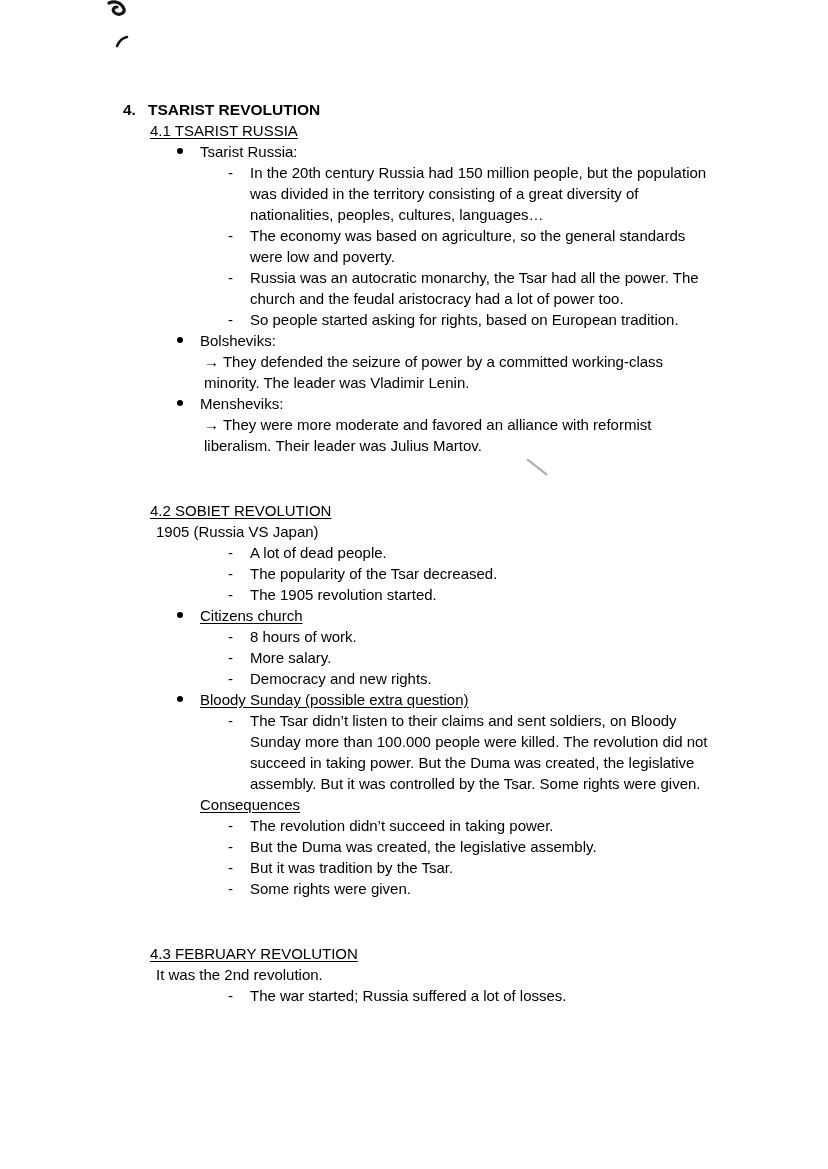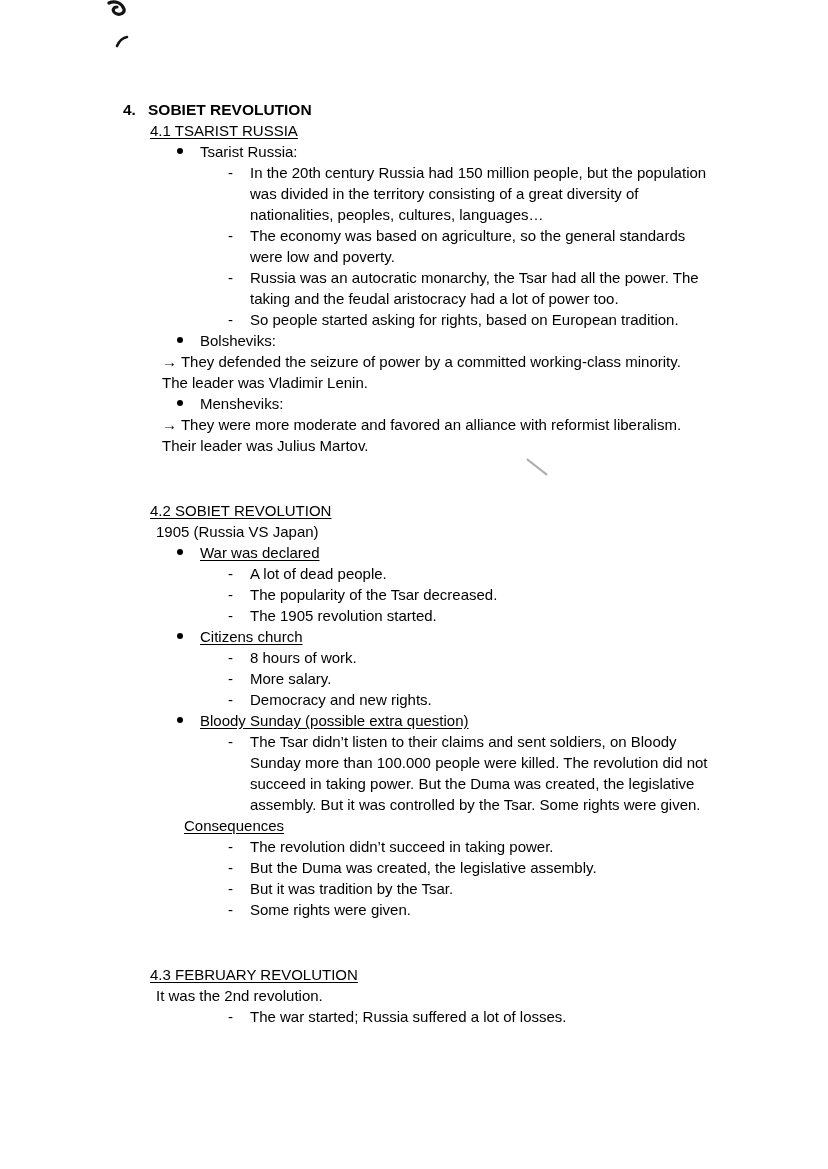--- a/index.html
+++ b/index.html
@@ -23,22 +23,22 @@
     top: 99px;
     width: 585px;
   }
   .heading { display: flex; font-weight: bold; font-size: 15.5px; }
   .hnum { flex: 0 0 25px; }
   .line { display: flex; }
   .line.section { margin-left: 27px; align-items: center; }
   .line.plain   { margin-left: 33px; }
   .line.bullet  { margin-left: 54px; }
   .line.dash    { margin-left: 105px; }
-  .line.cont    { margin-left: 39px; }
-  .line.subhead { margin-left: 61px; }
+  .line.cont    { margin-left: 81px; }
+  .line.subhead { margin-left: 77px; }
   .dot {
     flex: 0 0 auto;
     width: 6px; height: 6px;
     border-radius: 50%;
     background: #000;
     margin-top: 7px;
     margin-right: 17px;
   }
   .dashm { flex: 0 0 22px; }
   .u { text-decoration: underline; text-underline-offset: 2px; }
@@ -65,41 +65,41 @@
     <path d="M3 3 C9 0, 16 3, 18 9 C19 13, 14 16, 9 13 C6 11, 7 7, 11 7" stroke="#141414" stroke-width="3.2" fill="none" stroke-linecap="round"></path>
   </svg>
   <svg class="mark mark2" width="16" height="16" viewBox="0 0 16 16">
     <path d="M3 12 C5 7, 9 4, 13 3" stroke="#141414" stroke-width="2.6" fill="none" stroke-linecap="round"></path>
   </svg>
   <div class="squiggle"></div>
 
   <div class="content">
     <div class="heading">
       <span class="hnum">4.</span>
-      <span class="htext">SOBIET REVOLUTION</span>
+      <span class="htext">TSARIST REVOLUTION</span>
     </div>
     <div>
         <div class="line section">
           <span class="txt u">4.1 TSARIST RUSSIA</span>
         </div>
         <div class="line bullet">
           <span class="dot"></span>
           <span class="txt">Tsarist Russia:</span>
         </div>
         <div class="line dash">
           <span class="dashm">-</span>
           <span class="txt">In the 20th century Russia had 150 million people, but the population was divided in the territory consisting of a great diversity of nationalities, peoples, cultures, languages…</span>
         </div>
         <div class="line dash">
           <span class="dashm">-</span>
           <span class="txt">The economy was based on agriculture, so the general standards were low and poverty.</span>
         </div>
         <div class="line dash">
           <span class="dashm">-</span>
-          <span class="txt">Russia was an autocratic monarchy, the Tsar had all the power. The taking and the feudal aristocracy had a lot of power too.</span>
+          <span class="txt">Russia was an autocratic monarchy, the Tsar had all the power. The church and the feudal aristocracy had a lot of power too.</span>
         </div>
         <div class="line dash">
           <span class="dashm">-</span>
           <span class="txt">So people started asking for rights, based on European tradition.</span>
         </div>
         <div class="line bullet">
           <span class="dot"></span>
           <span class="txt">Bolsheviks:</span>
         </div>
         <div class="line cont">
@@ -111,24 +111,20 @@
         </div>
         <div class="line cont">
           <span class="txt">→ They were more moderate and favored an alliance with reformist liberalism. Their leader was Julius Martov.</span>
         </div>
         <div class="spacer"></div>
         <div class="line section">
           <span class="txt u">4.2 SOBIET REVOLUTION</span>
         </div>
         <div class="line plain">
           <span class="txt">1905 (Russia VS Japan)</span>
-        </div>
-        <div class="line bullet">
-          <span class="dot"></span>
-          <span class="txt u">War was declared</span>
         </div>
         <div class="line dash">
           <span class="dashm">-</span>
           <span class="txt">A lot of dead people.</span>
         </div>
         <div class="line dash">
           <span class="dashm">-</span>
           <span class="txt">The popularity of the Tsar decreased.</span>
         </div>
         <div class="line dash">

